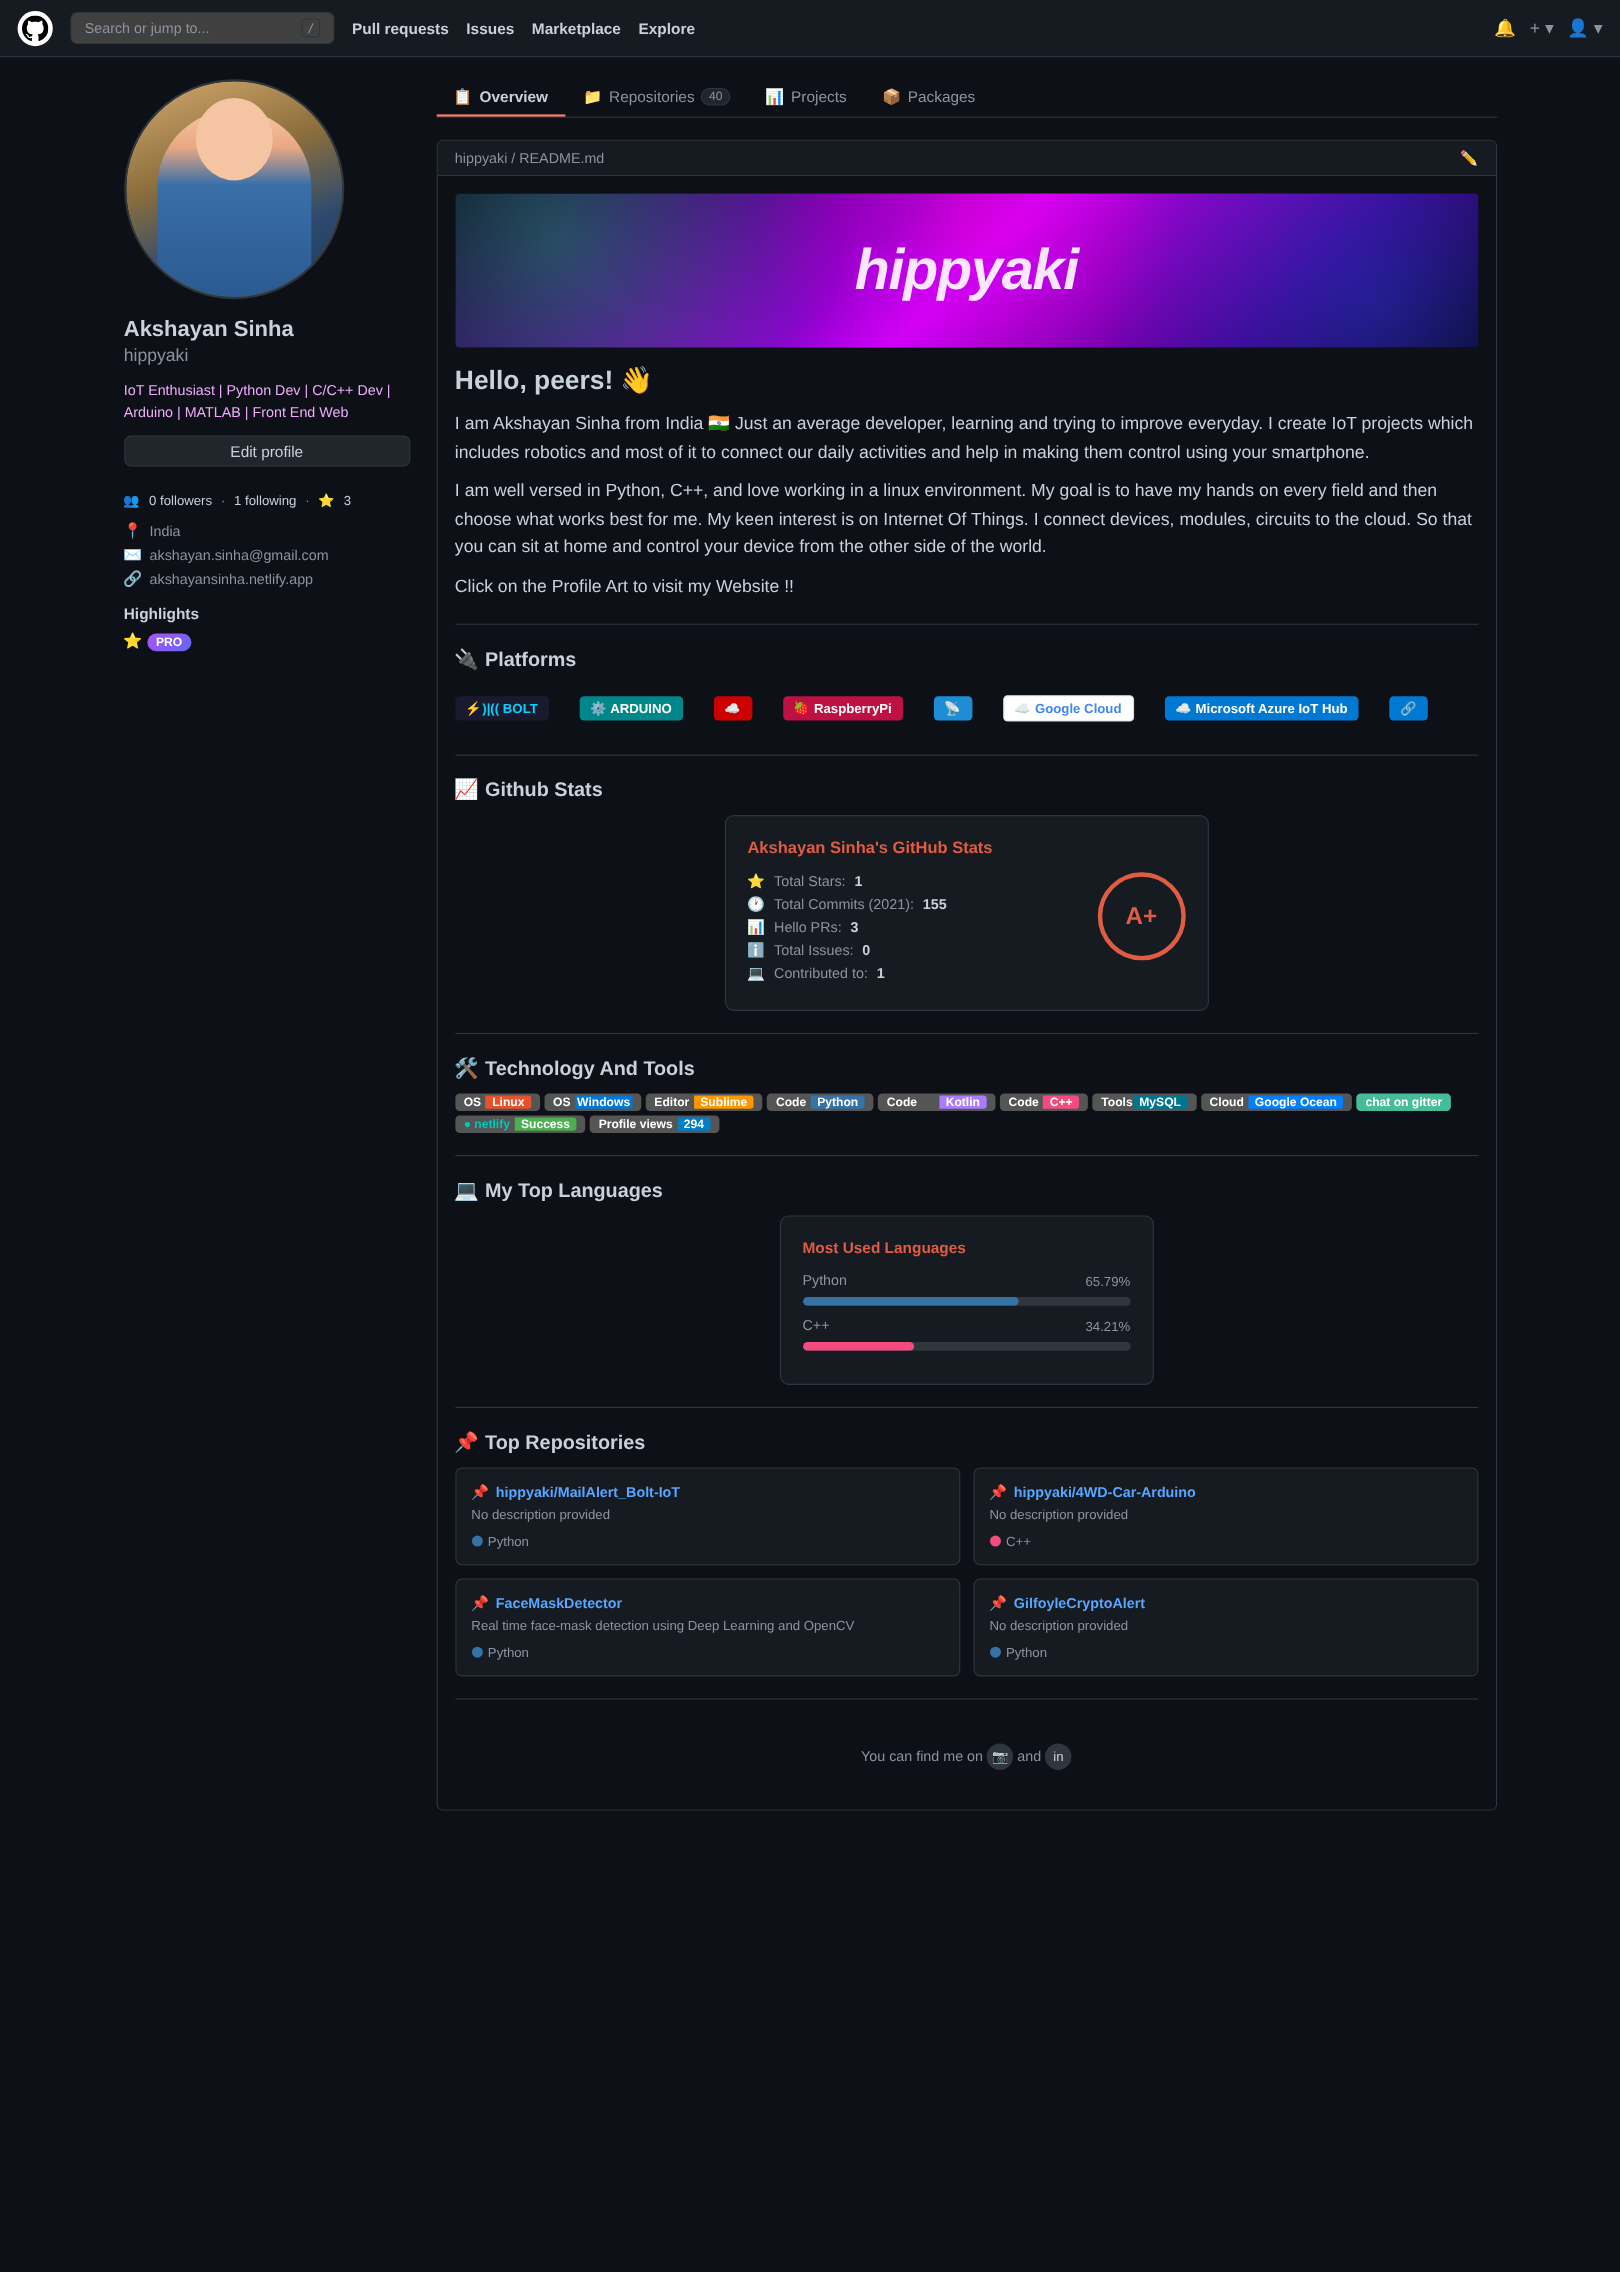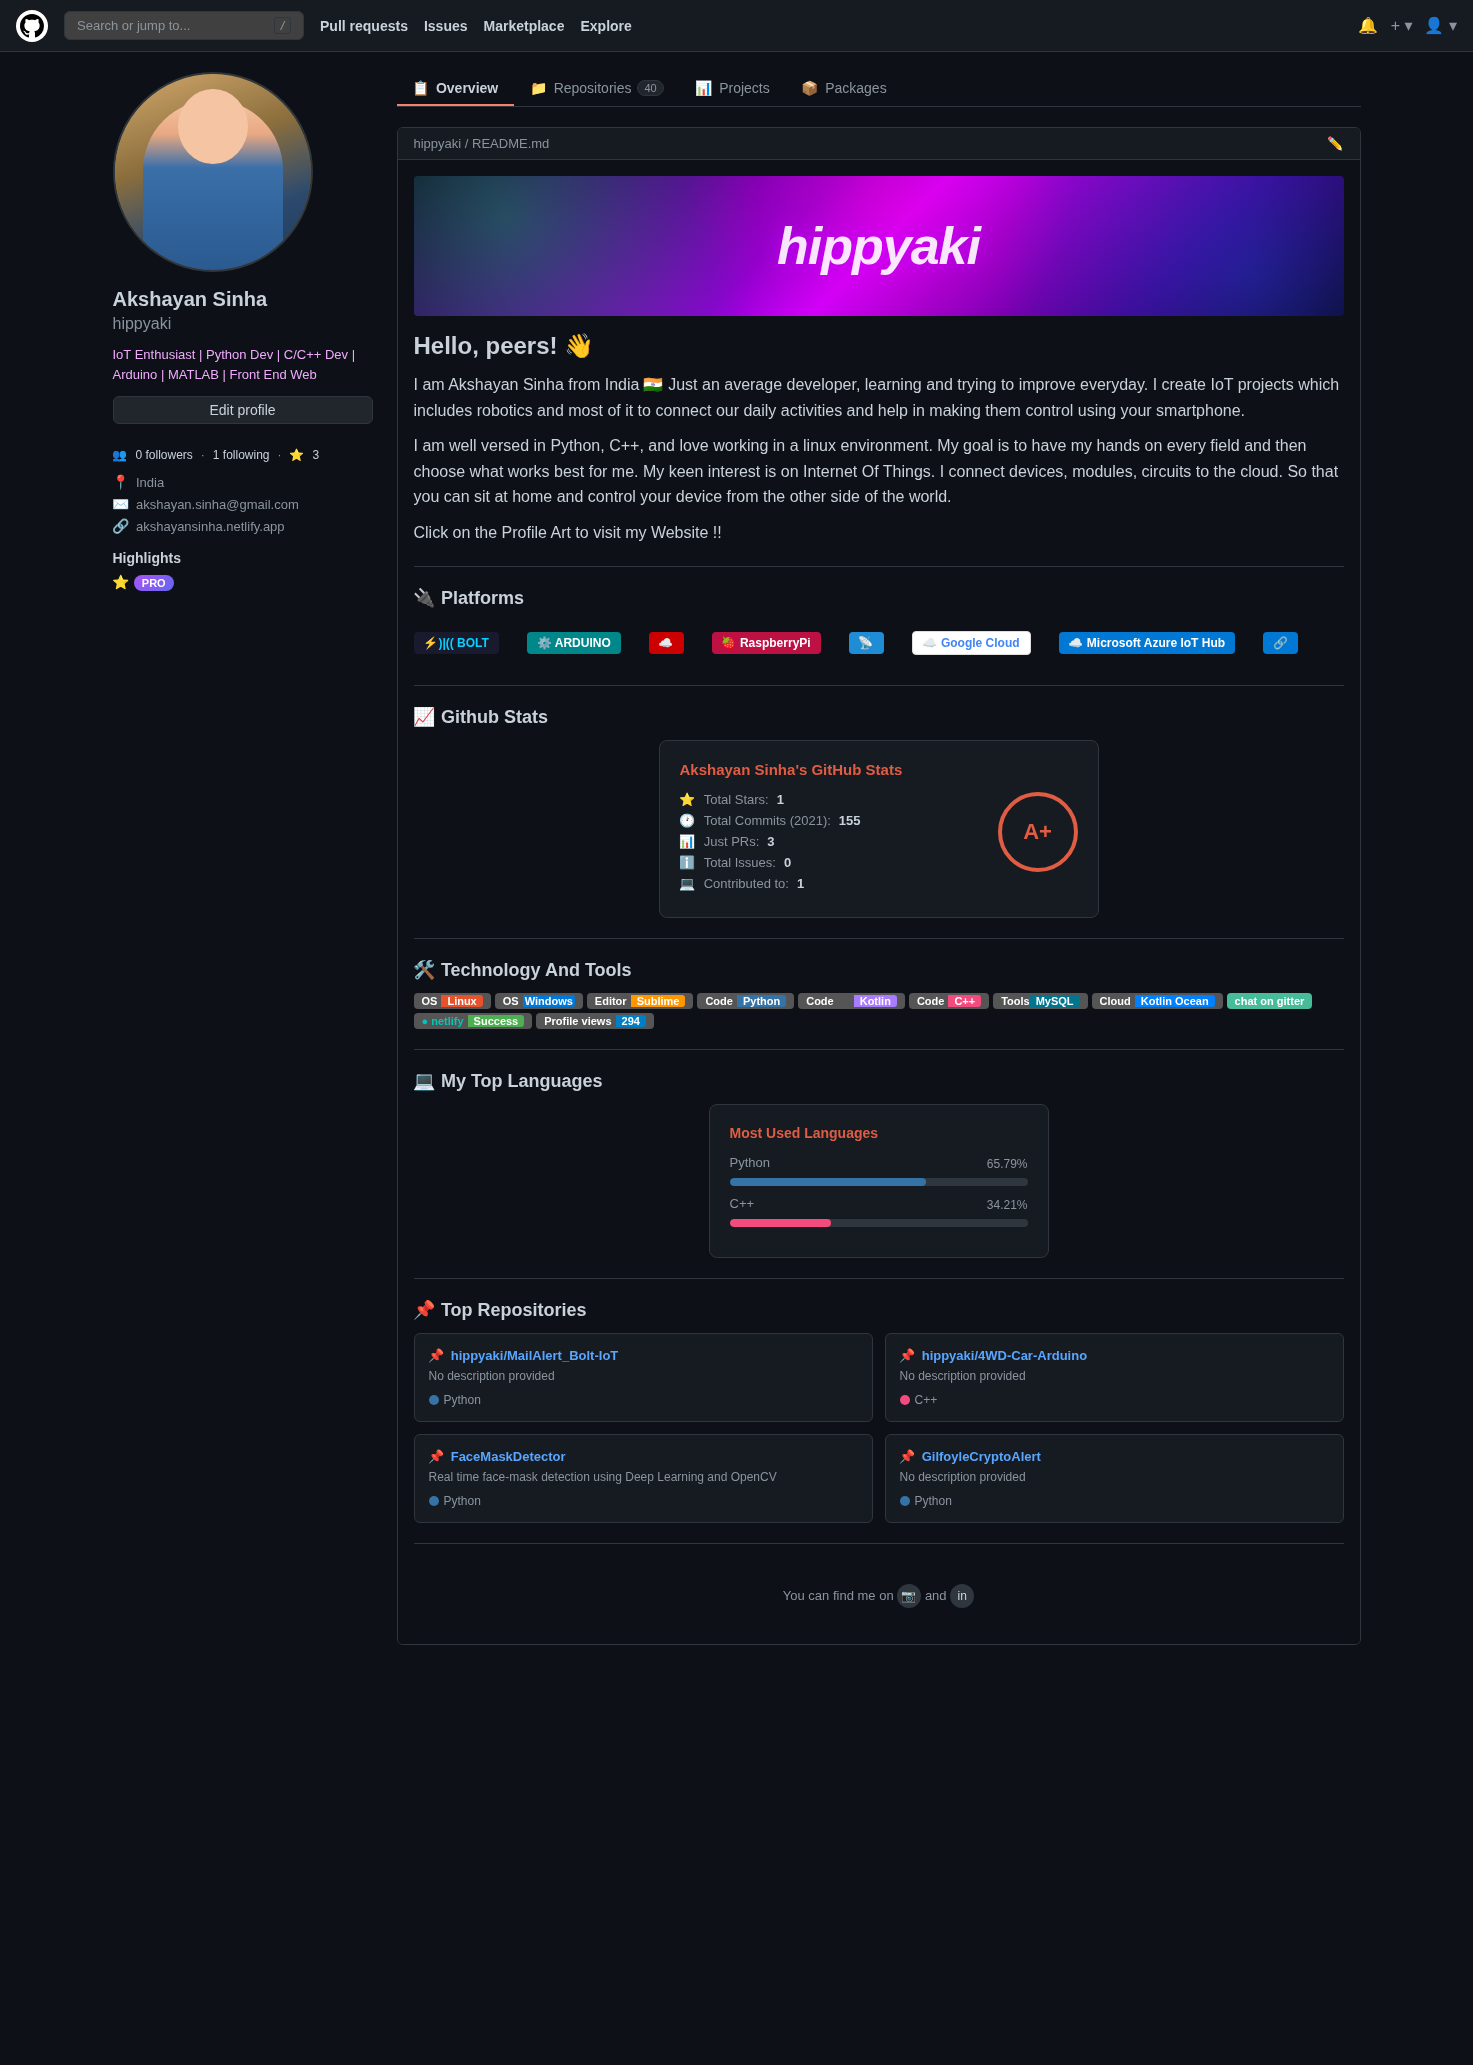--- a/index.html
+++ b/index.html
@@ -568,21 +568,21 @@
                   <span class="stat-label">Total Stars:</span>
                   <span class="stat-value">1</span>
                 </div>
                 <div class="stat-row">
                   <span>🕐</span>
                   <span class="stat-label">Total Commits (2021):</span>
                   <span class="stat-value">155</span>
                 </div>
                 <div class="stat-row">
                   <span>📊</span>
-                  <span class="stat-label">Just PRs:</span>
+                  <span class="stat-label">Hello PRs:</span>
                   <span class="stat-value">3</span>
                 </div>
                 <div class="stat-row">
                   <span>ℹ️</span>
                   <span class="stat-label">Total Issues:</span>
                   <span class="stat-value">0</span>
                 </div>
                 <div class="stat-row">
                   <span>💻</span>
                   <span class="stat-label">Contributed to:</span>
@@ -624,21 +624,21 @@
             <span class="tech-badge" style="background:#555;color:#fff;">
               <span style="padding-right:4px;">Code</span>
                 <span style="background:#f34b7d;color:#fff;padding:0 6px;border-radius:0 3px 3px 0;">C++</span>
             </span>
             <span class="tech-badge" style="background:#555;color:#fff;">
               <span style="padding-right:0;">Tools</span>
                 <span style="background:#00758f;color:#fff;padding:0 6px;border-radius:0 3px 3px 0;">MySQL</span>
             </span>
             <span class="tech-badge" style="background:#555;color:#fff;">
               <span style="padding-right:4px;">Cloud</span>
-                <span style="background:#0080ff;color:#fff;padding:0 6px;border-radius:0 3px 3px 0;">Kotlin Ocean</span>
+                <span style="background:#0080ff;color:#fff;padding:0 6px;border-radius:0 3px 3px 0;">Google Ocean</span>
             </span>
             <span class="tech-badge" style="background:#46bc99;color:#fff;">
               chat on gitter
             </span>
             <span class="tech-badge" style="background:#555;color:#00c7b7;">
               <span style="padding-right:4px;">● netlify</span>
                 <span style="background:#4CAF50;color:#fff;padding:0 6px;border-radius:0 3px 3px 0;">Success</span>
             </span>
             <span class="tech-badge" style="background:#555;color:#fff;">
               <span style="padding-right:4px;">Profile views</span>

